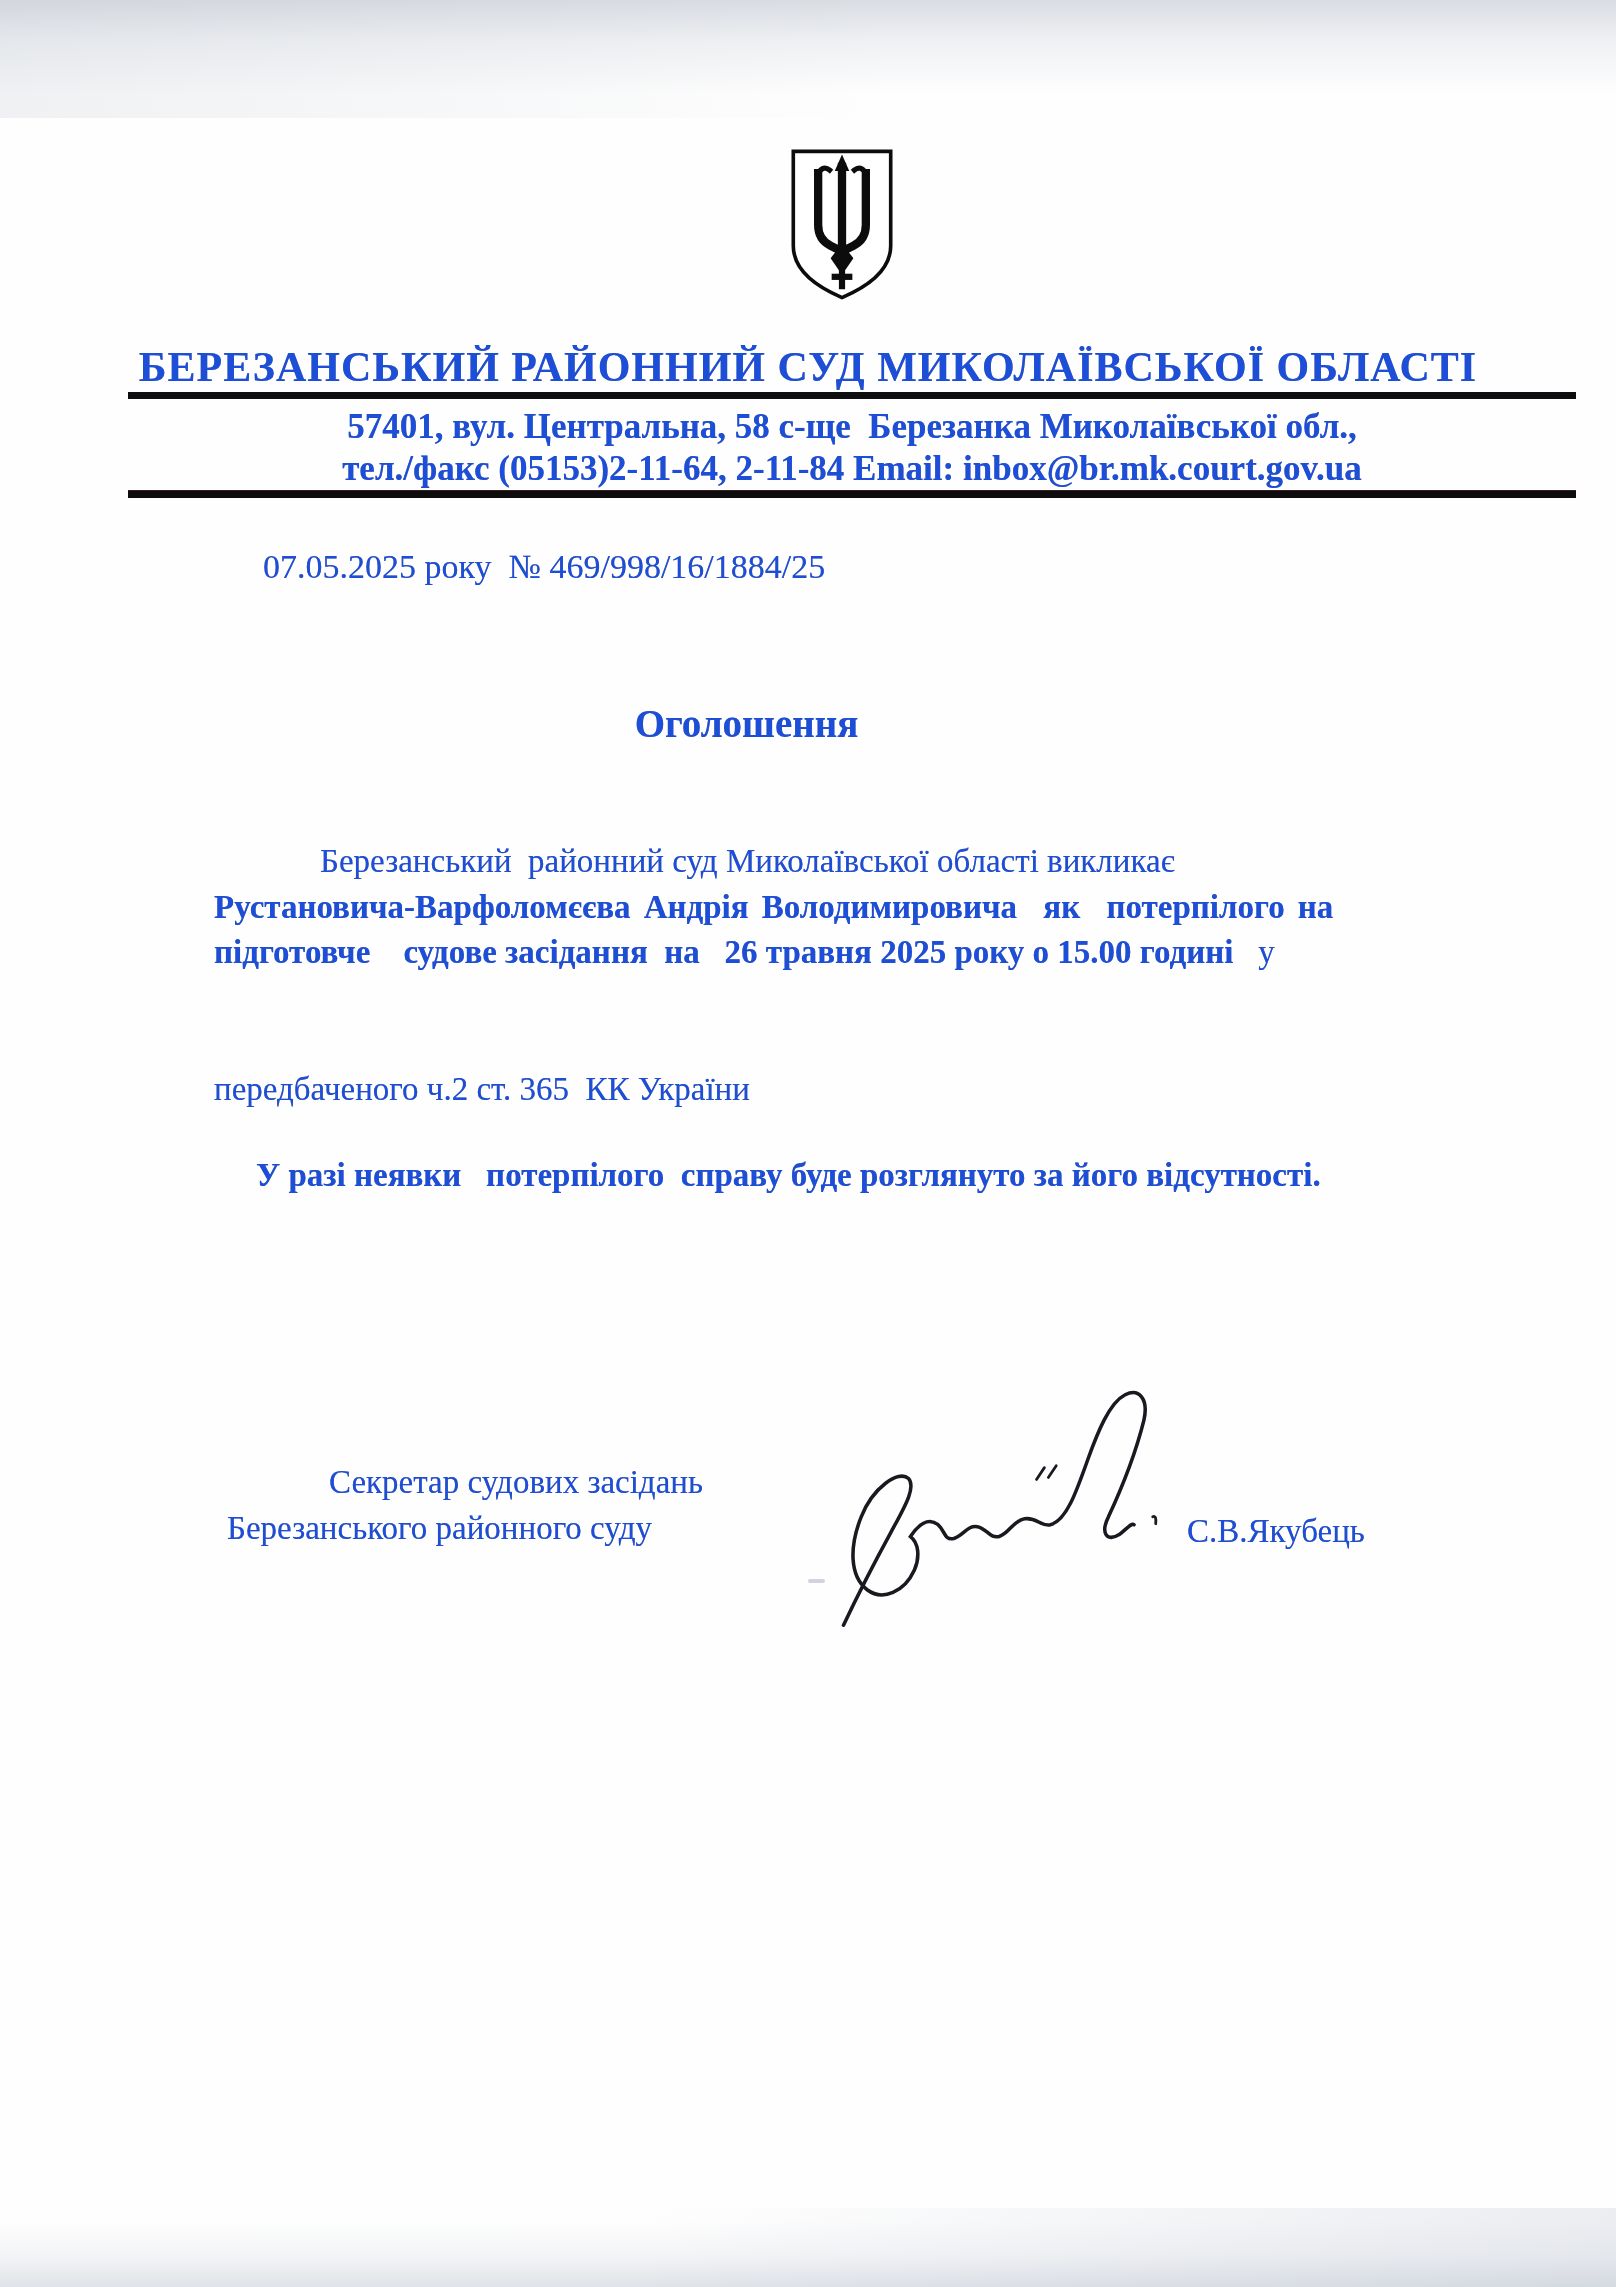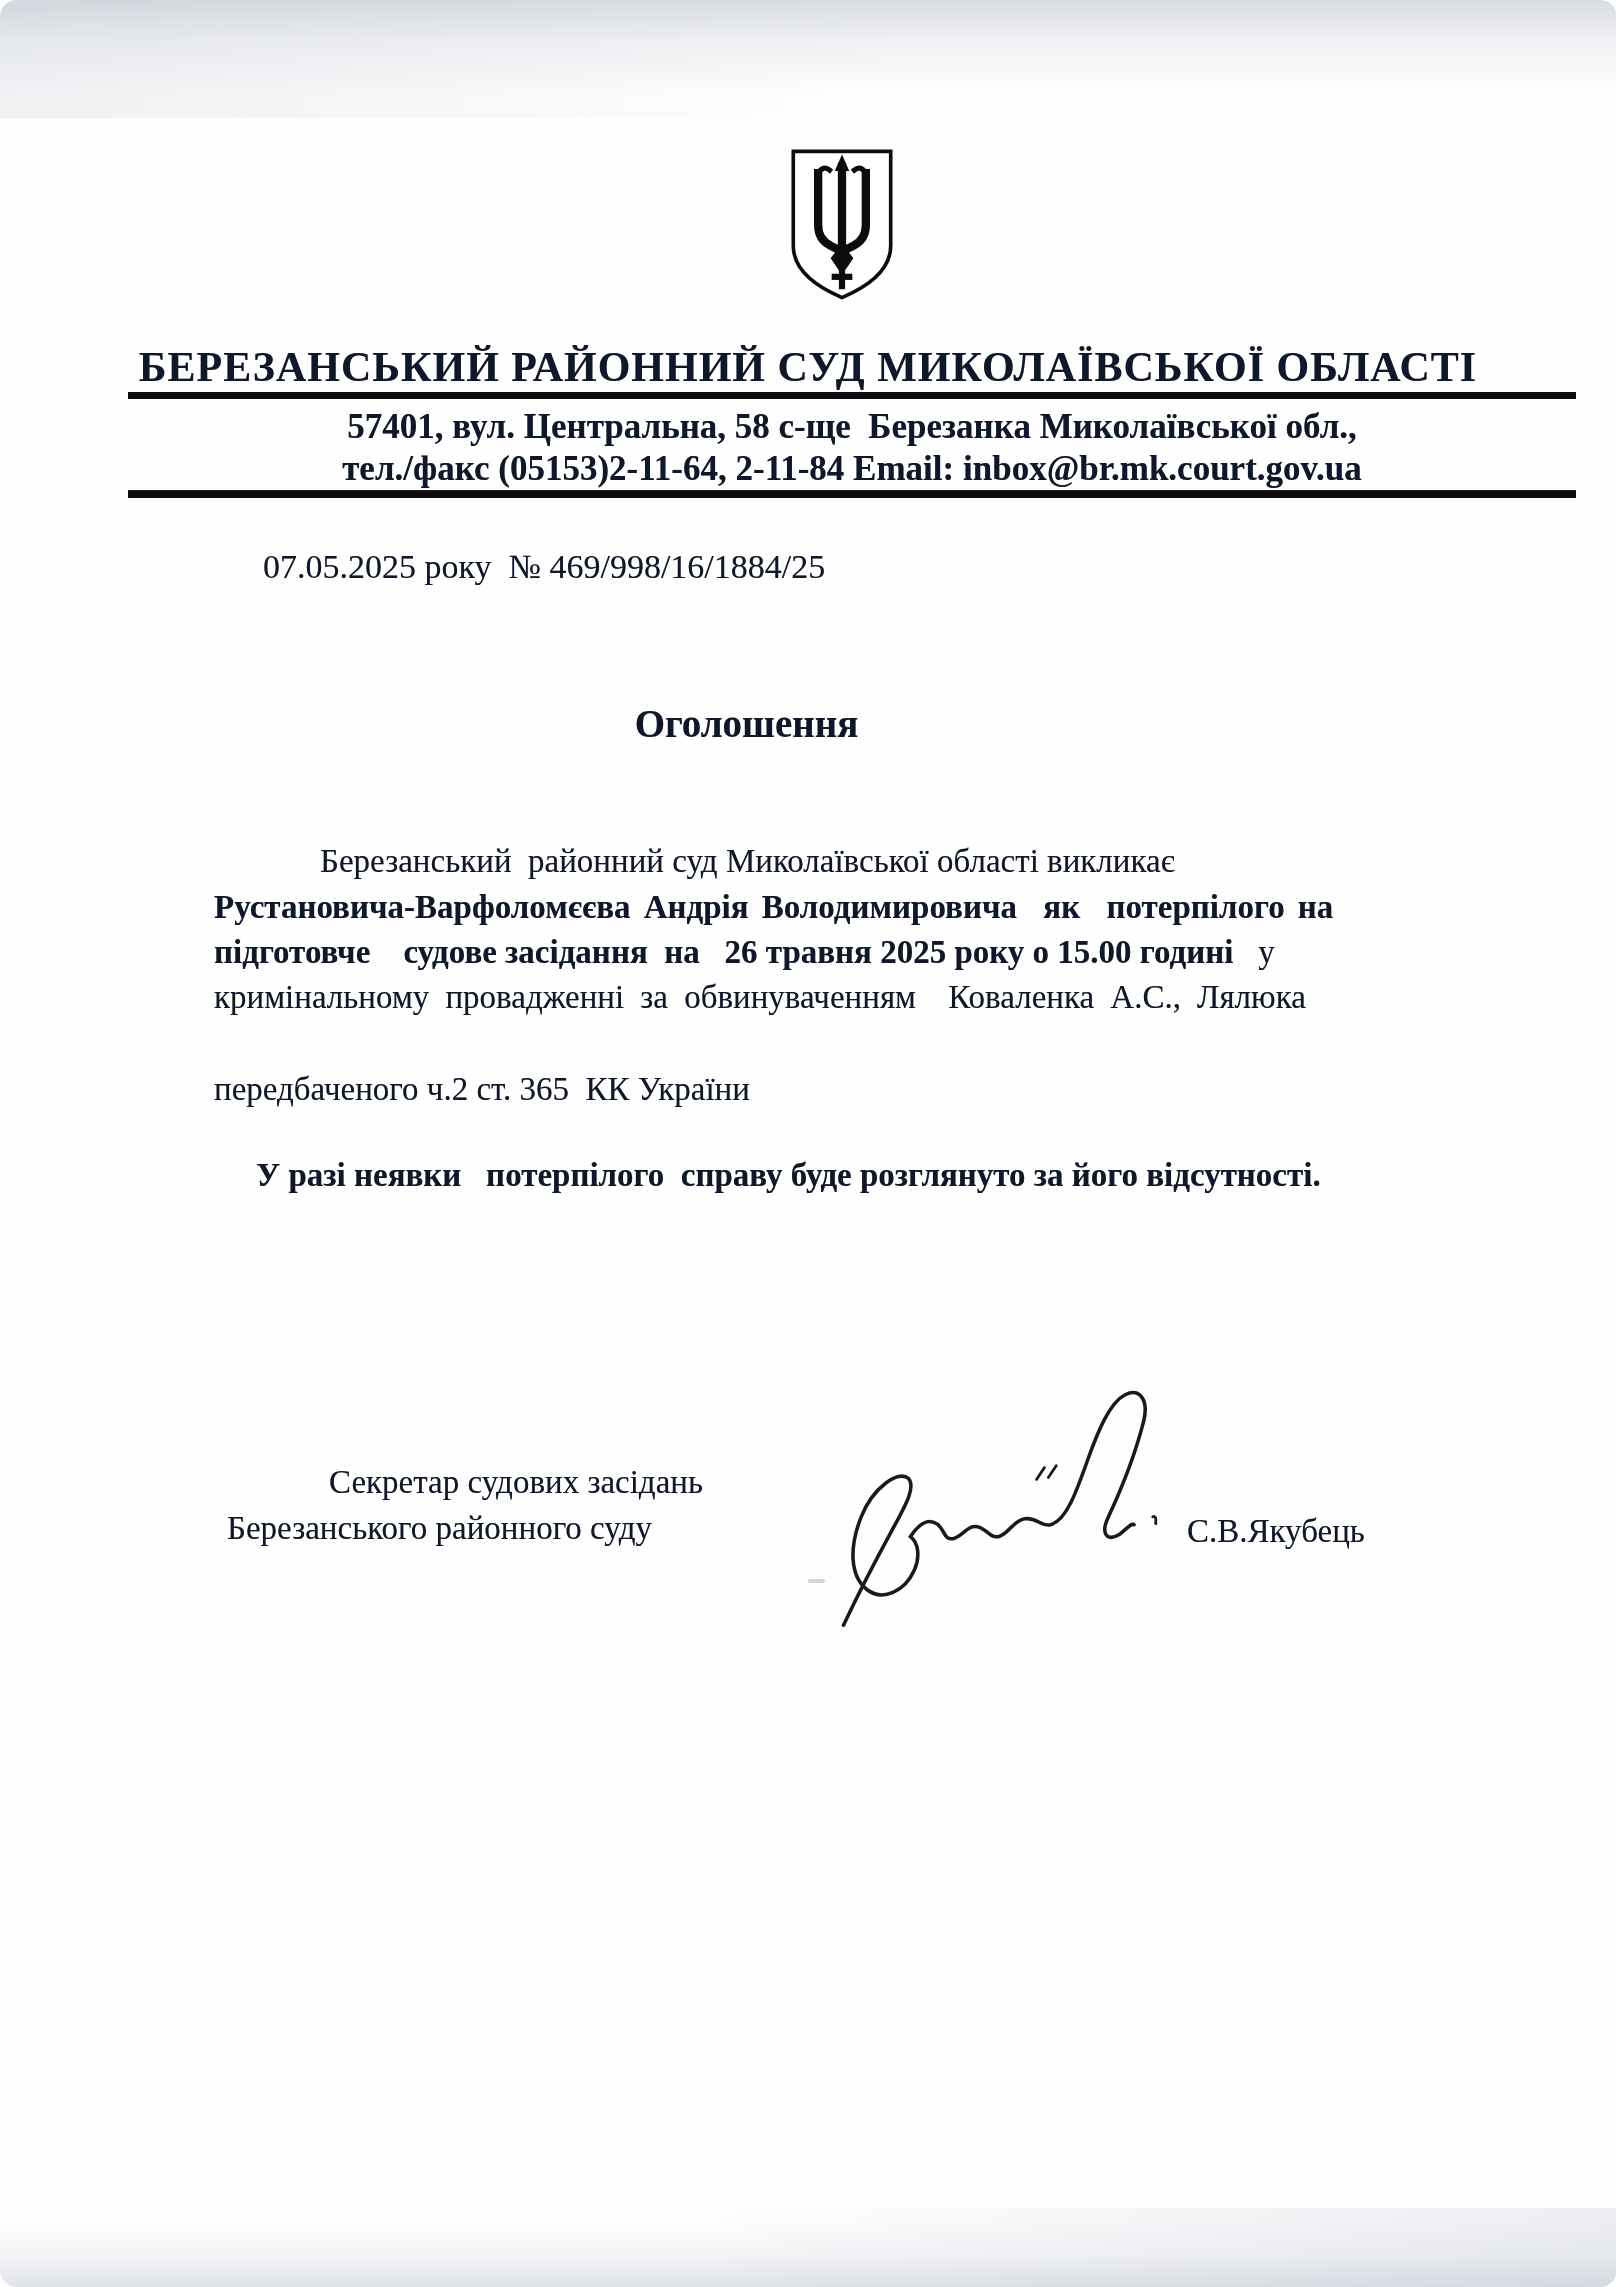--- a/index.html
+++ b/index.html
@@ -3,22 +3,21 @@
 <meta charset="utf-8">
 <style>
   html, body { margin: 0; padding: 0; background: #ffffff; }
   .page {
     position: relative;
     width: 1617px;
     height: 2287px;
     background: #fefefe;
     overflow: hidden;
     font-family: "Liberation Serif", "DejaVu Serif", serif;
-    color: #0f172a;
-    border-radius: 17px;
+    color: #1d4ed8;
   }
   .txt { position: absolute; white-space: pre; text-shadow: 0 0 0.6px rgba(25,25,35,0.45); }
 
   
   .noise-top {
     position: absolute; top: 0; left: 0; width: 100%; height: 118px;
     background:
       linear-gradient(180deg, rgba(187,193,203,0.55) 0%, rgba(205,210,218,0.30) 35%, rgba(255,255,255,0) 80%),
       linear-gradient(90deg, rgba(180,188,200,0.20) 0%, rgba(255,255,255,0) 55%);
     pointer-events: none;
@@ -112,21 +111,20 @@
 
   <div class="rule rule-2"></div>
 
   <div class="txt ref-line">07.05.2025 року  № 469/998/16/1884/25</div>
 
   <div class="txt doc-title">Оголошення</div>
 
   <div class="txt bline bl-1">Березанський  районний суд Миколаївської області викликає</div>
   <div class="txt bline bl-2">Рустановича-Варфоломєєва Андрія Володимировича  як  потерпілого на</div>
   <div class="txt bline bl-3"><span class="b">підготовче    судове засідання  на   26 травня 2025 року о 15.00 годині</span><span>   у</span></div>
-  <div class="txt bline bl-4">кримінальному провадженні за обвинуваченням  Коваленка А.С., Лялюка</div>
   <div class="txt bline bl-6">передбаченого ч.2 ст. 365  КК України</div>
 
   <div class="txt notice">У разі неявки   потерпілого  справу буде розглянуто за його відсутності.</div>
 
   <div class="txt sig-role-1">Секретар судових засідань</div>
   <div class="txt sig-role-2">Березанського районного суду</div>
 
   <svg class="sig-svg" width="394" height="261" viewBox="0 0 400 265">
     <g fill="none" stroke="#191920" stroke-width="3.6" stroke-linecap="round">
       <path d="M36 252

